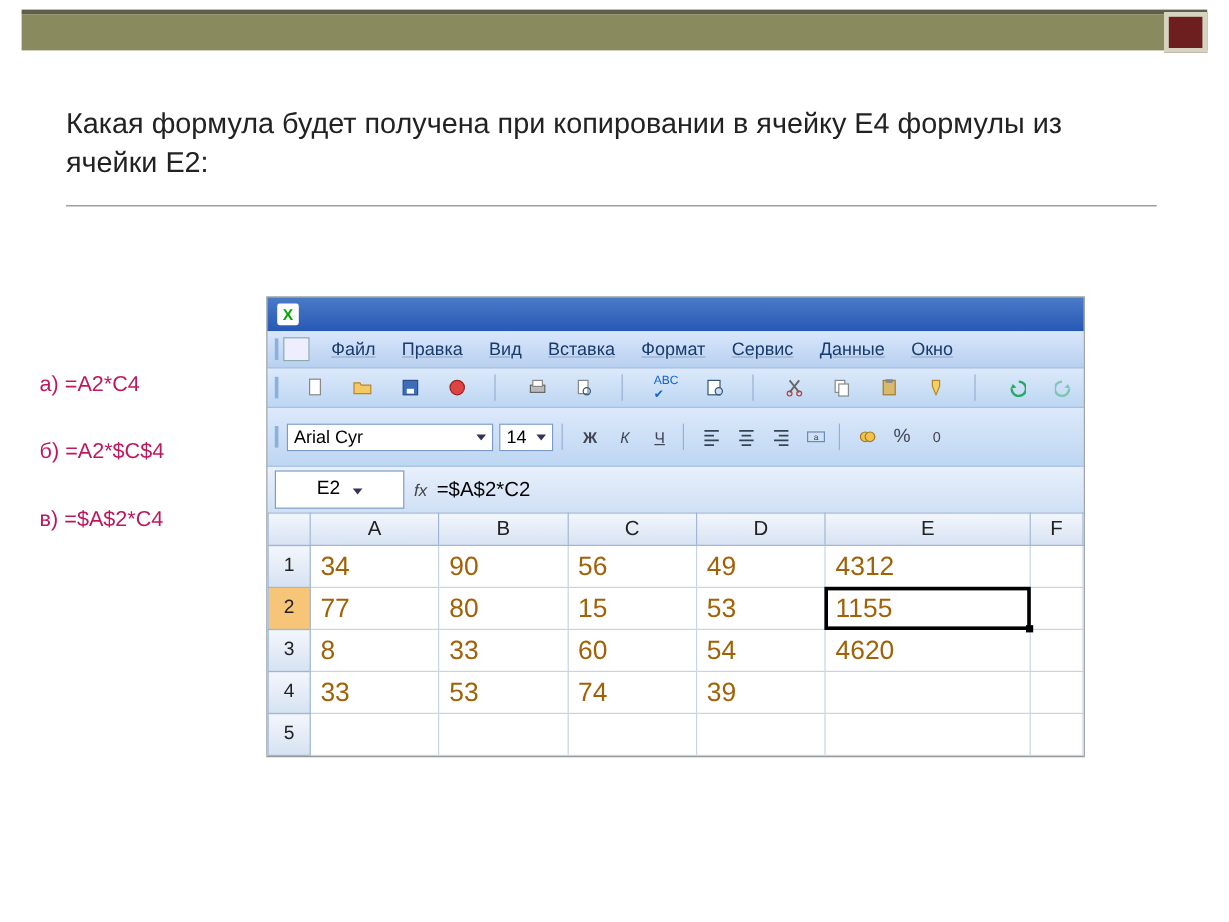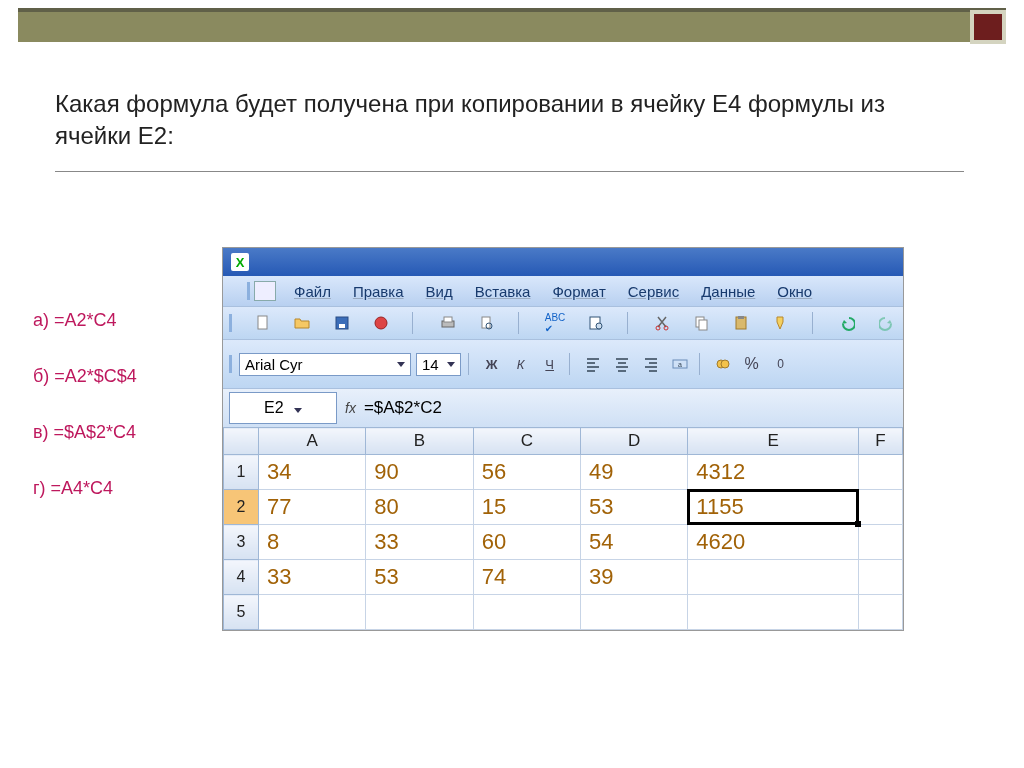--- a/index.html
+++ b/index.html
@@ -6,21 +6,21 @@
 .top-bar{position:absolute;top:12px;left:18px;right:18px;height:30px;background:#8a8a5f}
 .top-bar::before{content:"";position:absolute;top:-4px;left:0;right:0;height:4px;background:#606048}
 .top-sq{position:absolute;top:10px;right:18px;width:36px;height:34px;background:#6d1e1e;border:4px solid #d4d4c0;box-sizing:border-box}
 .question{position:absolute;top:88px;left:55px;right:60px;font-size:24px;color:#222;line-height:1.35}
 .question hr{margin-top:18px;border:none;border-top:1px solid #888}
 .answers{position:absolute;top:310px;left:33px;font-size:18px;color:#be185d}
 .answers div{margin-bottom:35px}
 .excel{position:absolute;top:247px;left:222px;width:680px;border:1px solid #999;background:#c4d9ee;font-size:14px}
 .titlebar{background:linear-gradient(#4a7ac7,#2659b5);color:#fff;padding:5px 8px;font-size:17px;display:flex;align-items:center;gap:6px}
 .xlsicon{width:18px;height:18px;background:#fff;display:inline-flex;align-items:center;justify-content:center;color:#0a0;font-weight:bold;font-size:13px;border-radius:2px}
-.menubar{background:linear-gradient(#d9e7fb,#b8d0f0);padding:5px 24px;display:flex;align-items:center;gap:2px;font-size:15px;color:#183a6d}
+.menubar{background:linear-gradient(#d9e7fb,#b8d0f0);padding:5px 6px;display:flex;align-items:center;gap:2px;font-size:15px;color:#183a6d}
 .menubar .mi{margin:0 10px;text-decoration:underline;text-decoration-color:rgba(0,0,0,0.2)}
 .menubar .winicon{width:20px;height:18px;background:#eef;border:1px solid #8aa;margin-right:6px;display:inline-block}
 .toolbar{background:linear-gradient(#dce9fb,#bdd6f2);padding:4px 6px;display:flex;align-items:center;gap:19px;border-top:1px solid #a9c0de}
 .tb{width:22px;height:22px;display:inline-flex;align-items:center;justify-content:center;font-size:13px;color:#445;border:1px solid transparent;border-radius:2px}
 .tb svg{width:16px;height:16px}
 .sep{width:4px;height:22px;border-left:1px solid #98b0d0;margin:0 2px}
 .fmtbar{background:linear-gradient(#dce9fb,#bdd6f2);padding:12px 6px;display:flex;align-items:center;gap:5px;border-top:1px solid #a9c0de;font-size:15px}
 .combo{background:#fff;border:1px solid #7a9ac7;padding:2px 5px;display:flex;align-items:center;gap:4px}
 .combo .dd{width:0;height:0;border-left:4px solid transparent;border-right:4px solid transparent;border-top:5px solid #335;margin-left:4px}
 .bold{font-weight:bold}.ital{font-style:italic}.under{text-decoration:underline}
@@ -45,21 +45,20 @@
 
 <div class="question">
   <span>Какая формула будет получена при копировании в ячейку E4 формулы из ячейки E2:</span>
   <hr>
 </div>
 
 <div class="answers">
   <div>а) =A2*C4</div>
   <div>б) =A2*$C$4</div>
   <div>в) =$A$2*C4</div>
-  <div>г) =A4*C4</div>
 </div>
 
 <div class="excel">
   <div class="titlebar">
     <span class="xlsicon">X</span>
   </div>
 
   <div class="menubar">
     <span class="chip"></span>
     <span class="winicon"></span>

